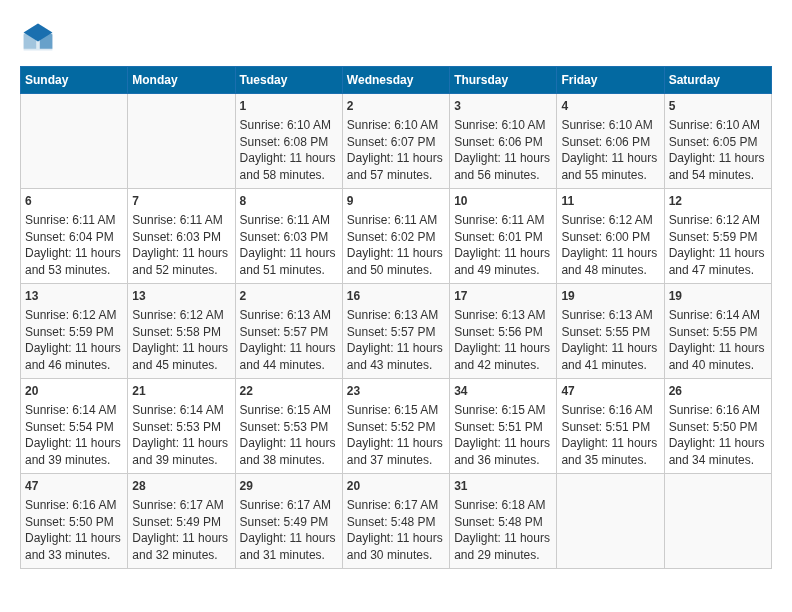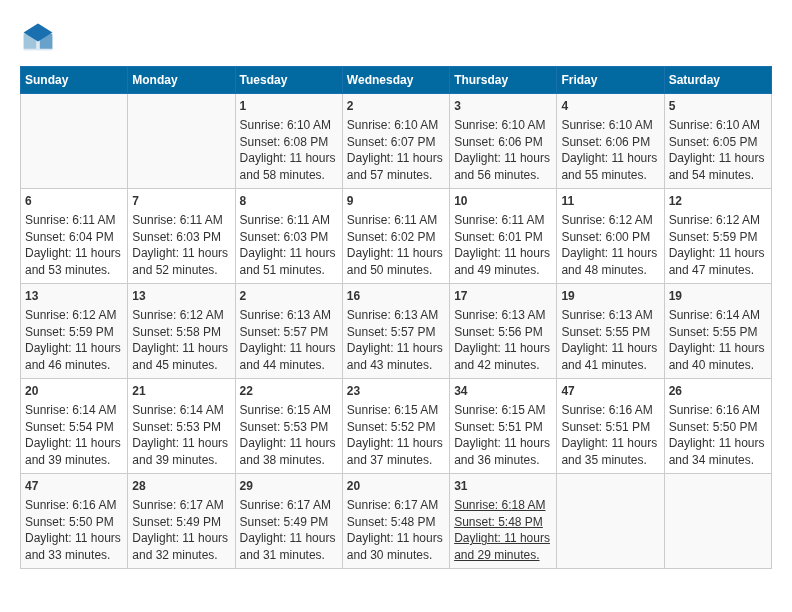--- a/index.html
+++ b/index.html
@@ -308,21 +308,21 @@
 Daylight: 11 hours and 31 minutes.</div>
         </td>
         <td>
           <span class="day-number">20</span>
           <div class="cell-content" style="white-space: pre-line;">Sunrise: 6:17 AM
 Sunset: 5:48 PM
 Daylight: 11 hours and 30 minutes.</div>
         </td>
         <td>
           <span class="day-number">31</span>
-          <div class="cell-content" style="white-space: pre-line; text-decoration: underline;">Sunrise: 6:18 AM
+          <div class="cell-content" style="white-space: pre-line;">Sunrise: 6:18 AM
 Sunset: 5:48 PM
 Daylight: 11 hours and 29 minutes.</div>
         </td>
         <td class="empty-cell"></td>
         <td class="empty-cell"></td>
       </tr>
     </tbody>
 </table>
 
 </body></html>

